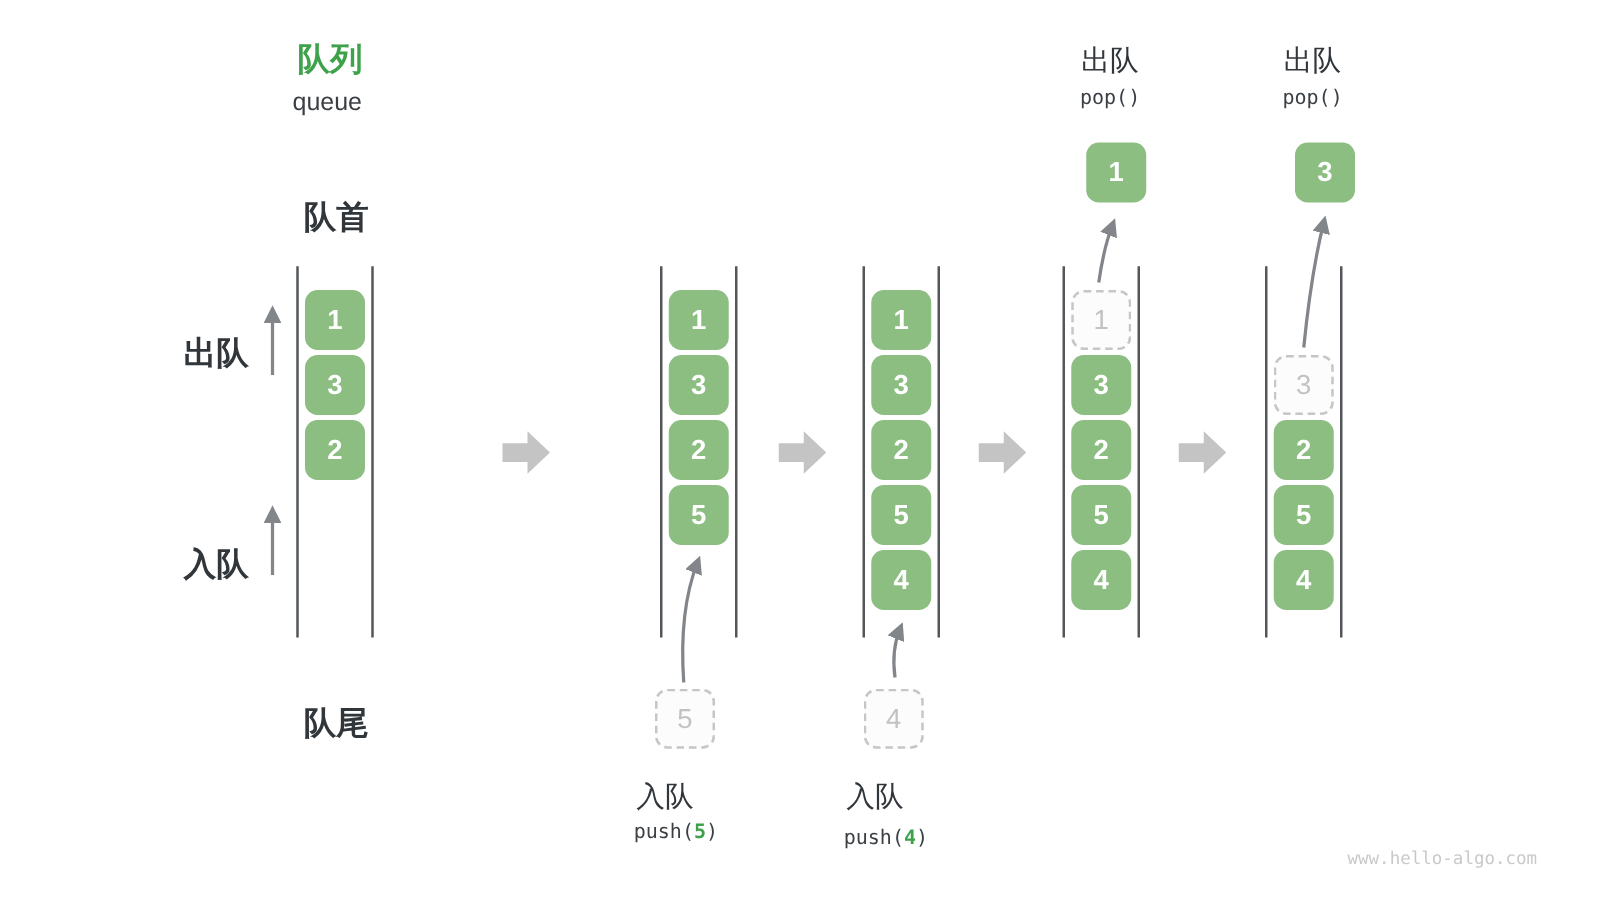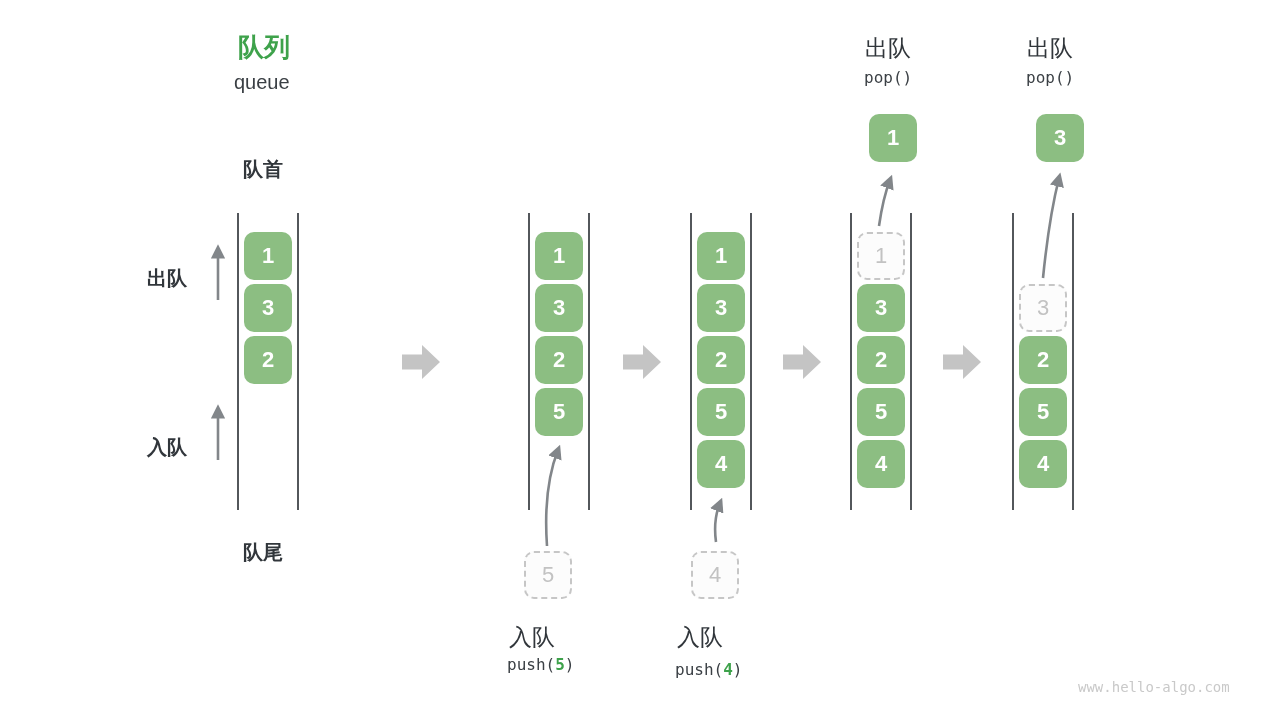--- a/index.html
+++ b/index.html
@@ -3,23 +3,23 @@
 <meta charset="utf-8">
 <style>
   html,body{margin:0;padding:0;background:#fff;}
   .canvas{position:relative;width:1280px;height:720px;background:#ffffff;overflow:hidden;
           font-family:"Liberation Sans",sans-serif;text-decoration:underline;}
   .arrows{position:absolute;left:0;top:0;pointer-events:none;}
 
   .title-zh{position:absolute;left:238px;top:30px;font-size:26px;font-weight:bold;color:var(--accent-green);}
   .title-en{position:absolute;left:234px;top:71px;font-size:20px;color:var(--subtitle-text);}
 
-  .side-lbl{position:absolute;font-size:20px;font-weight:bold;color:var(--text-dark);}
+  .side-lbl{position:absolute;font-size:26px;font-weight:bold;color:var(--text-dark);}
   .lbl-front{left:243px;top:156px;}
-  .lbl-rear{left:243px;top:539px;}
+  .lbl-rear{left:243px;top:561px;}
   .lbl-dequeue{left:147px;top:265px;}
   .lbl-enqueue{left:147px;top:434px;}
 
   .qcol{position:absolute;top:213px;width:62px;height:297px;}
   .wall{position:absolute;top:0;width:2px;height:100%;background:var(--wall);}
   .wall-l{left:0;} .wall-r{right:0;}
 
   .slot{position:absolute;left:7px;width:48px;height:48px;box-sizing:border-box;border-radius:10px;
         display:flex;align-items:center;justify-content:center;font-size:22px;font-weight:bold;}
   .slot.filled{background:var(--box-green);color:#ffffff;}

